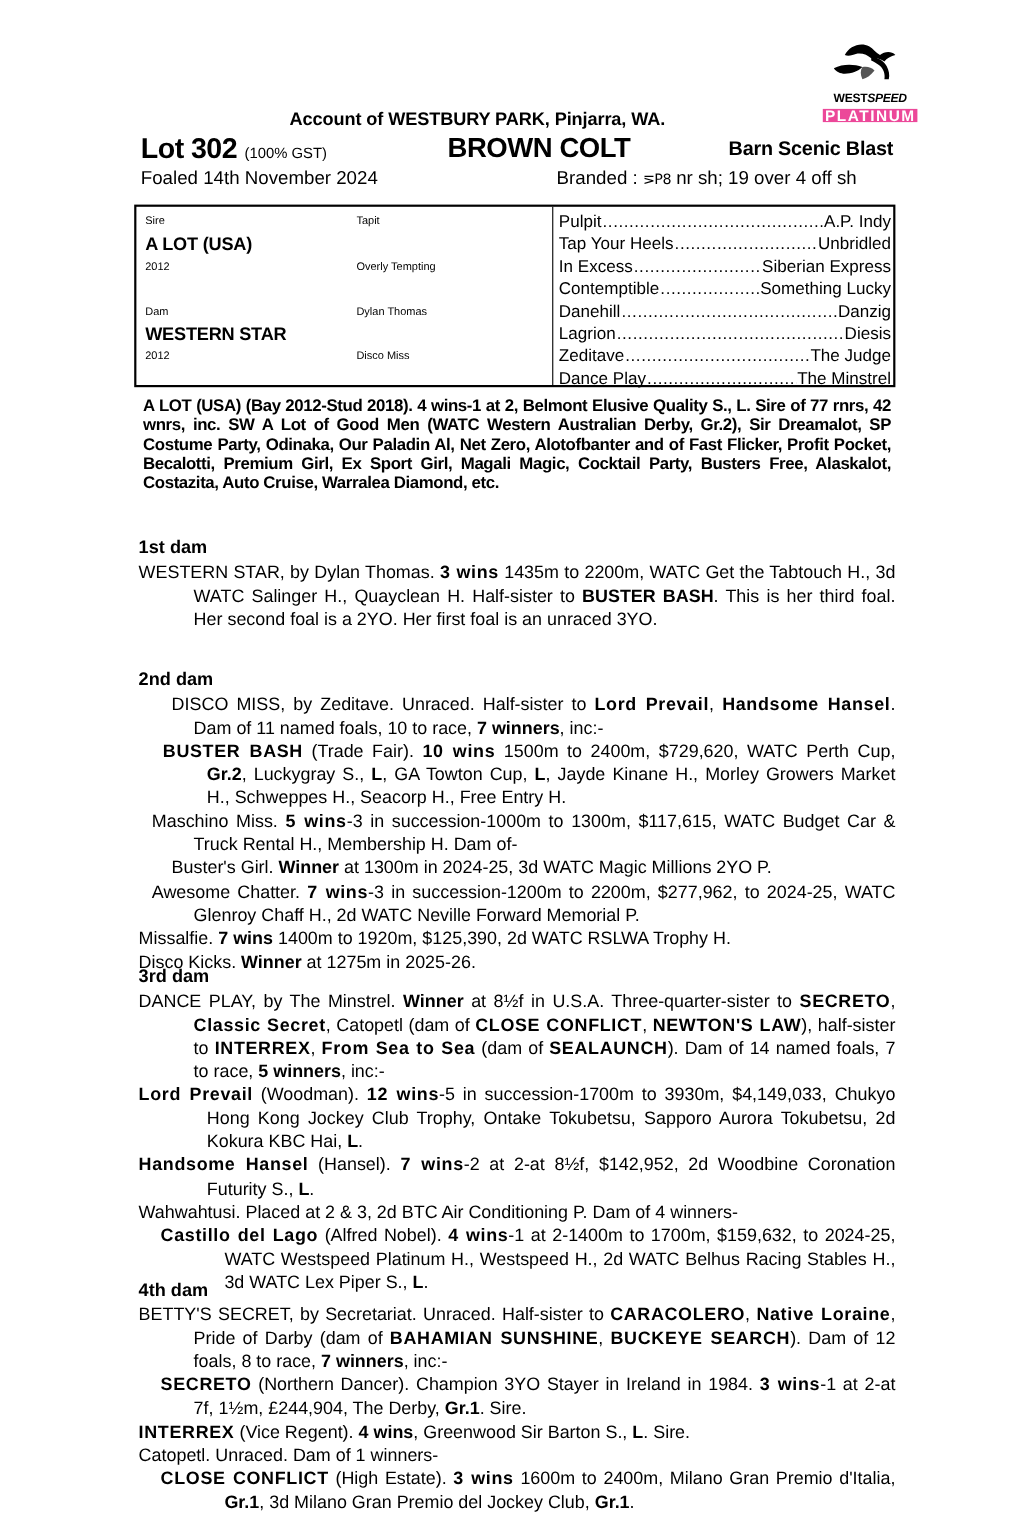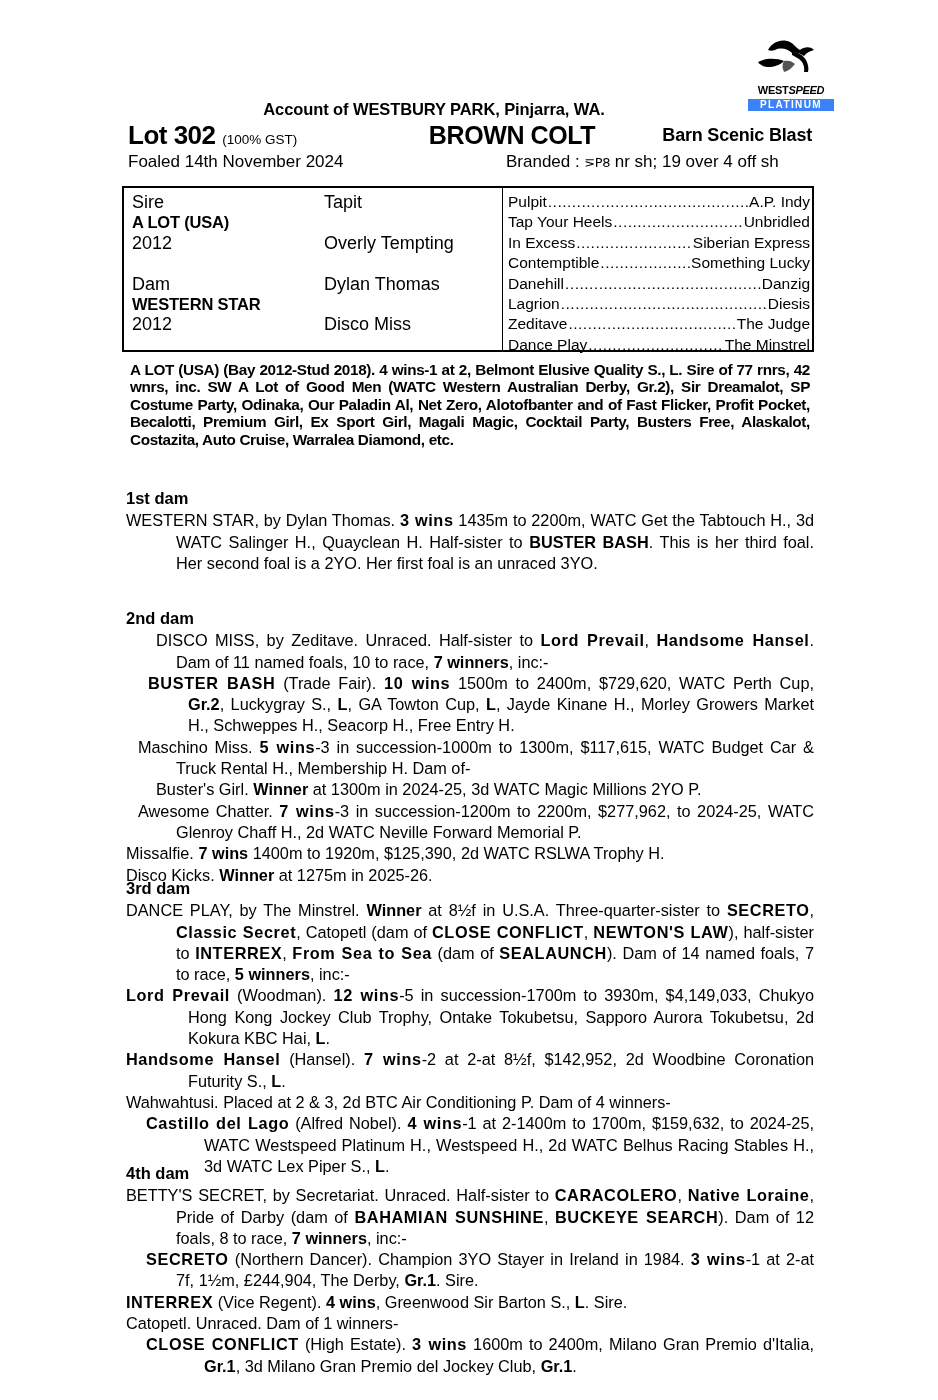--- a/index.html
+++ b/index.html
@@ -40,23 +40,23 @@
   .logo-word {
     font-size: 11px;
     font-weight: bold;
     letter-spacing: -0.3px;
     line-height: 12px;
     white-space: nowrap;
   }
   .logo-word .wsp-a { font-style: normal; }
   .logo-word .wsp-b { font-style: italic; font-weight: bold; }
   .logo-plat {
-    background: #3b82f6;
+    background: #ec4899;
     color: #fff;
-    font-size: 10px;
+    font-size: 14px;
     font-weight: bold;
     letter-spacing: 1.4px;
     line-height: 12px;
     padding: 0 2px;
     margin-top: 1px;
     display: block;
   }
 
   
   .account-line {
@@ -84,21 +84,21 @@
     font-weight: bold;
     letter-spacing: -0.5px;
   }
   .lot-gst {
     font-size: 13.5px;
     font-weight: normal;
     letter-spacing: 0;
   }
   .colt-title {
     position: absolute;
-    left: 244px;
+    left: 222px;
     top: 1px;
     width: 280px;
     text-align: center;
     font-size: 25px;
     font-weight: bold;
     letter-spacing: -0.4px;
   }
   .barn {
     position: absolute;
     right: 0;
@@ -160,21 +160,21 @@
     top: 4px;
     width: 170px;
   }
   .ped-col-c {
     position: absolute;
     left: 384px;
     top: 4px;
     width: 302px;
   }
   .ped-line {
-    font-size: 18px;
+    font-size: 10px;
     line-height: 20.4px;
     height: 20.4px;
     white-space: nowrap;
     overflow: hidden;
   }
   .ped-line.bold {
     font-weight: bold;
     font-size: 16.5px;
     letter-spacing: -0.2px;
   }

